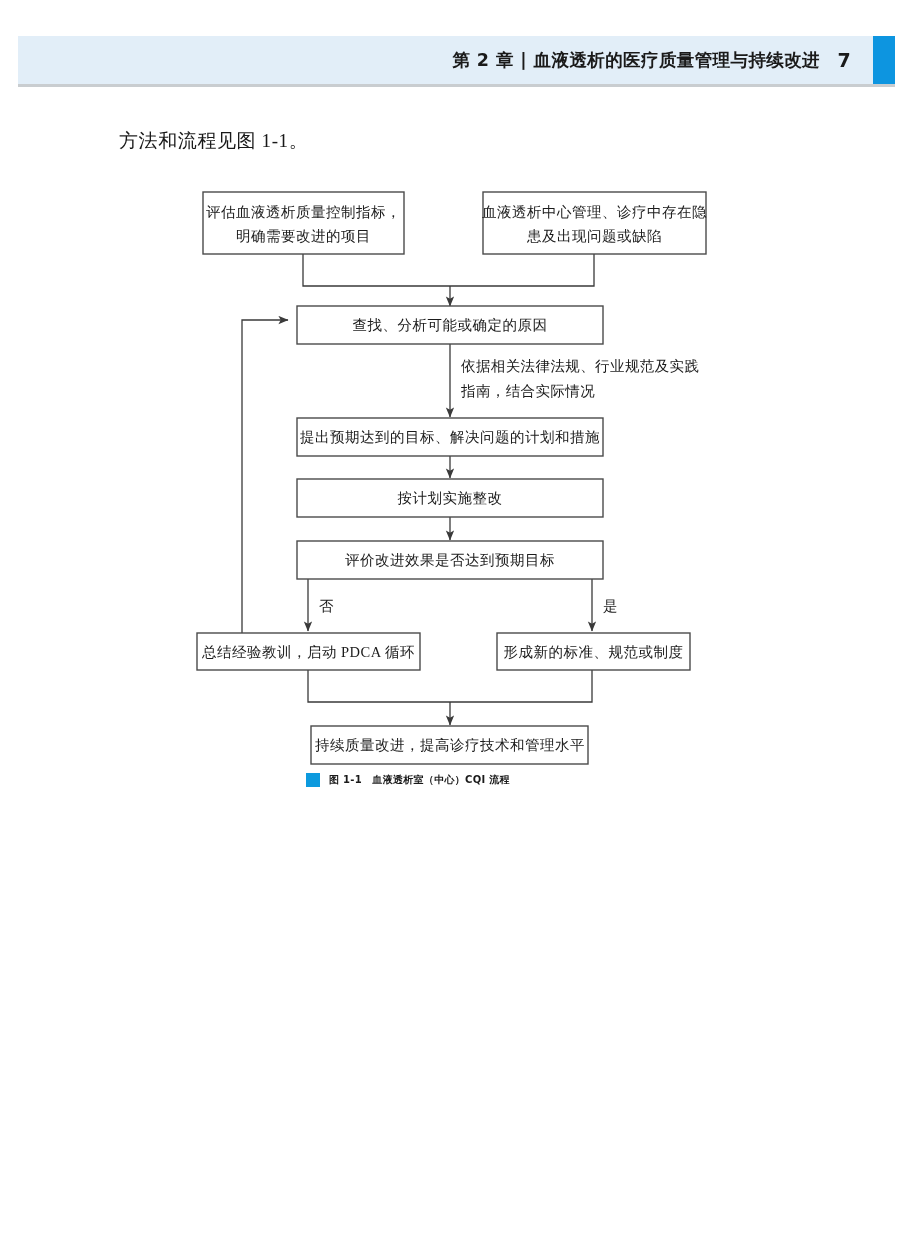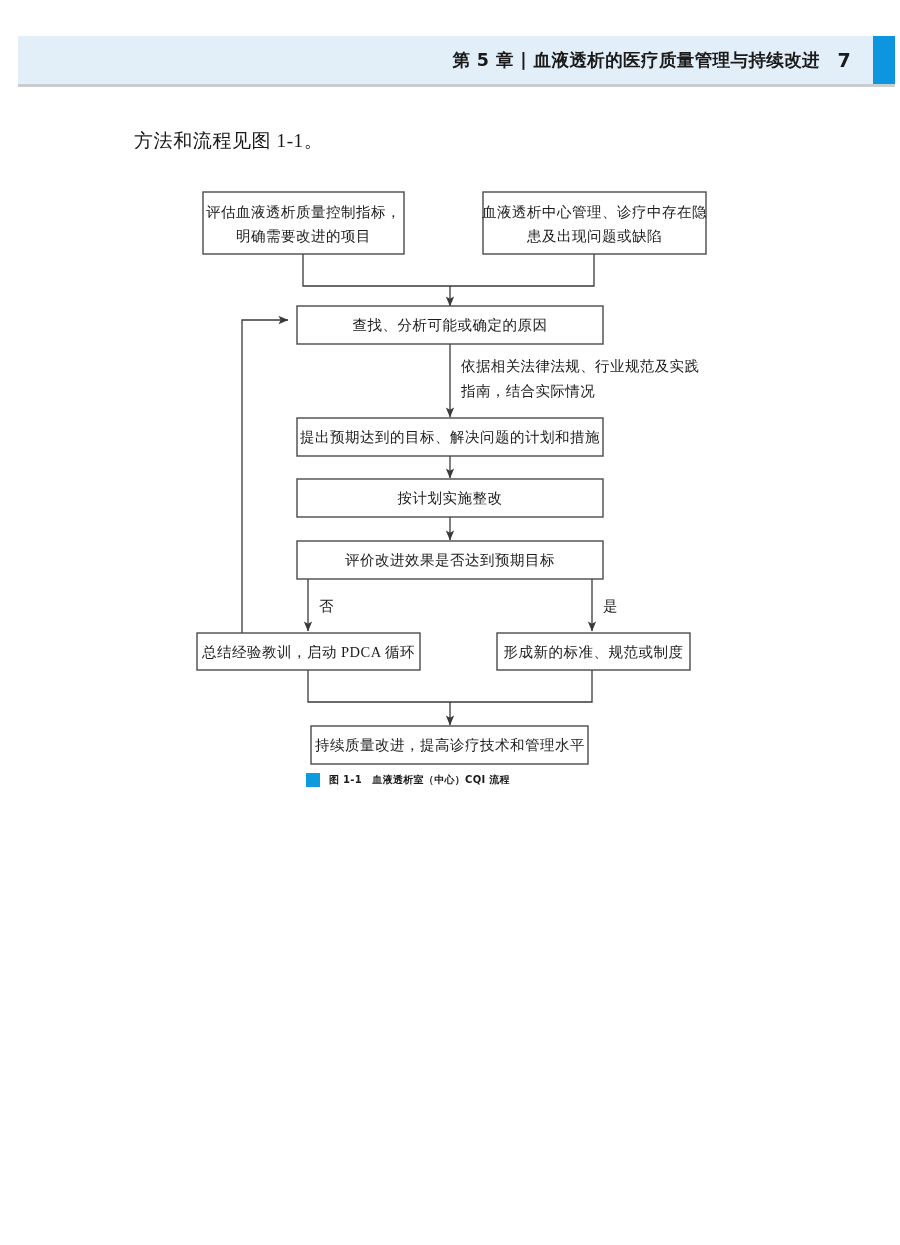--- a/index.html
+++ b/index.html
@@ -72,21 +72,21 @@
     text-align: center;
     font-family: "DejaVu Sans", "Liberation Sans", sans-serif;
     font-size: 19px;
     font-weight: bold;
     color: #1a1a1a;
   }
 
   
   .body-paragraph {
     position: absolute;
-    left: 134px;
+    left: 119px;
     top: 128px;
     font-size: 19px;
     color: #181818;
     letter-spacing: 0.6px;
     white-space: nowrap;
   }
 
   
   .figure-wrap {
     position: absolute;
@@ -152,21 +152,21 @@
     letter-spacing: 0.3px;
     white-space: nowrap;
   }
 </style>
 </head>
 <body>
 
 <div class="page-header">
   <div class="header-band"></div>
   <div class="header-accent"></div>
-  <div class="header-title">第 5 章 | 血液透析的医疗质量管理与持续改进</div>
+  <div class="header-title">第 2 章 | 血液透析的医疗质量管理与持续改进</div>
   <div class="header-pageno">7</div>
   <div class="header-underline"></div>
 </div>
 
 <div class="body-paragraph">方法和流程见图 1-1。</div>
 
 <div class="figure-wrap">
   <svg class="flow-svg" width="900" height="640" viewBox="0 0 900 640">
     <defs>
       <marker id="arrowhead" markerWidth="9" markerHeight="9" refX="7.4" refY="3.4" orient="auto" markerUnits="strokeWidth">

